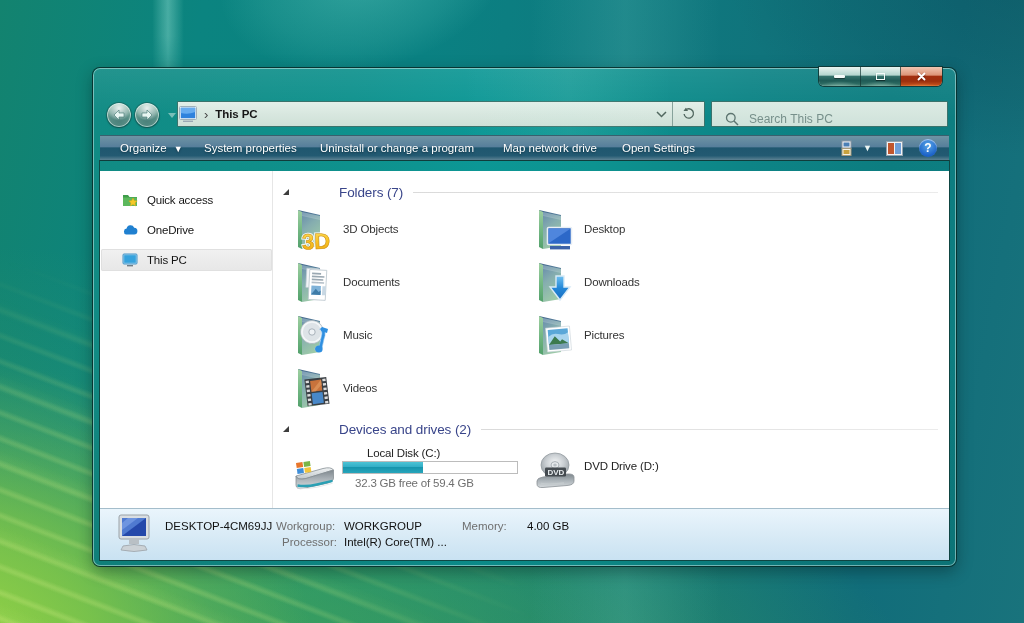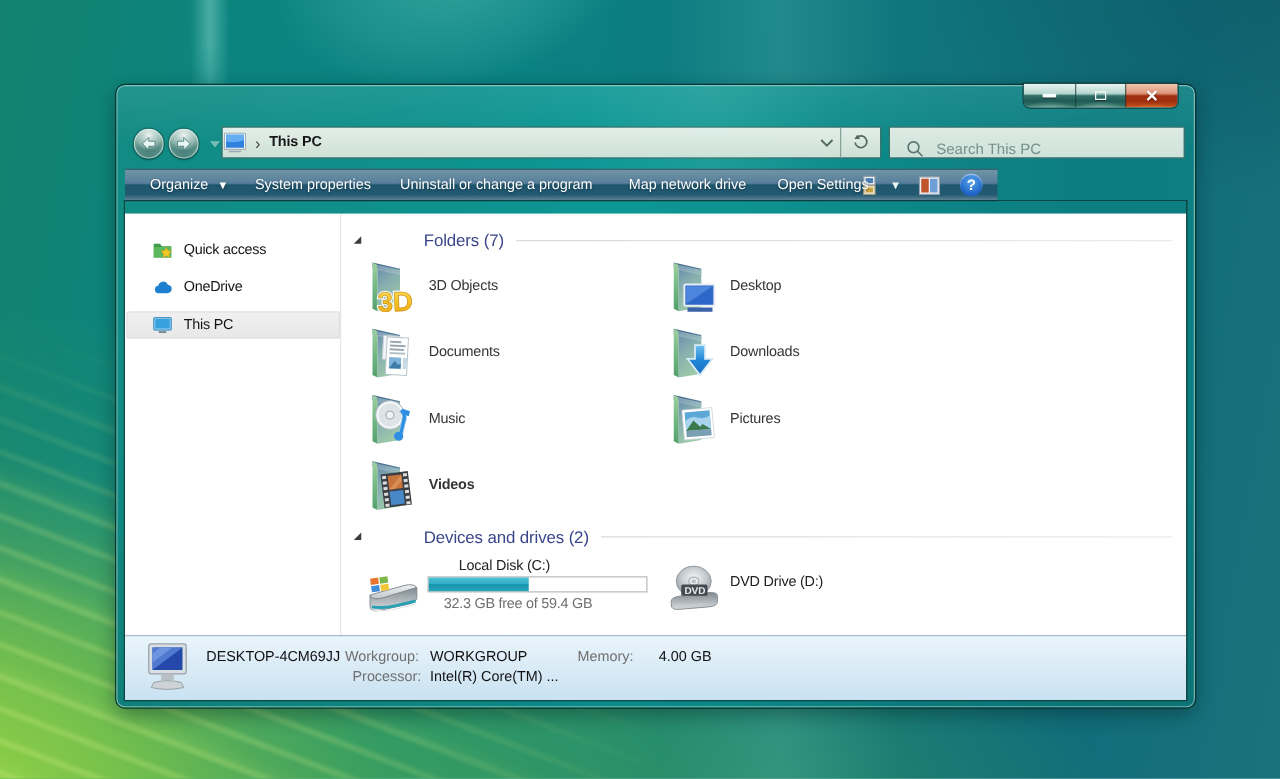--- a/index.html
+++ b/index.html
@@ -93,21 +93,21 @@
 .search {
   position:absolute; left:618px; top:33px; width:237px; height:26px;
   background:linear-gradient(#dcebe4 0%, #cfe2da 100%);
   border:1px solid #3a736c; border-radius:1px;
   display:flex; align-items:flex-end; color:#77908b; font-size:12px;
 }
 .search .mag { margin:0 10px 0 13px; }
 
 
 .toolbar {
-  position:absolute; left:7px; top:67px; width:698px; height:26px;
+  position:absolute; left:7px; top:67px; width:849px; height:26px;
   background:linear-gradient(#6f94a4 0%, #577f9b 44%, #1f576f 50%, #235a72 82%, #5d8293 100%);
   border-top:1px solid #39606e; border-bottom:1px solid #123c4e;
   display:flex; align-items:center; color:#fff; font-size:11.5px;padding-left:39px;
 }
 .toolbar .item { text-shadow:0 1px 2px rgba(0,20,30,.5); white-space:nowrap; }
 .toolbar .caret { font-size:9px; margin-left:4px; }
 .toolbar .right { margin-left:auto; display:flex; align-items:center; }
 
 
 .content { position:absolute; left:7px; top:103px; width:849px; height:347px; background:#fff;text-align:center; }
@@ -362,21 +362,21 @@
             <rect x="12.5" y="13" width="24" height="24" fill="#fff" stroke="#c8d2d8" stroke-width=".6"></rect>
             <rect x="14.5" y="15" width="20" height="15" fill="#5aa7d8"></rect>
             <path d="M14.5 22 q5-4 10-2 q6 2 10-1 v11 h-20 Z" fill="#a8d4ee"></path>
             <polygon points="14.5,30 21,22 26,27.5 28,25.5 34.5,30" fill="#3c7a4e"></polygon>
             <rect x="14.5" y="30" width="20" height="5" fill="#7a9fb4"></rect>
           </g>
         </svg>
         <div class="name">Pictures</div>
       </div>
 
-      <div class="tile" style="left:19px; top:196px;font-weight:bold;">
+      <div class="tile" style="left:19px; top:196px;">
         <svg class="icon" width="40" height="44" viewBox="0 0 40 44">
             <use href="#folderbase"></use>
           <g transform="rotate(-7 25 25)">
             <rect x="13" y="11" width="22" height="27" fill="#3a3f44"></rect>
             <rect x="14" y="12.5" width="3.2" height="2.4" fill="#ddd"></rect>
               <rect x="14" y="17" width="3.2" height="2.4" fill="#ddd"></rect>
               <rect x="14" y="21.5" width="3.2" height="2.4" fill="#ddd"></rect>
               <rect x="14" y="26" width="3.2" height="2.4" fill="#ddd"></rect>
               <rect x="14" y="30.5" width="3.2" height="2.4" fill="#ddd"></rect>
               <rect x="14" y="35" width="3.2" height="2.4" fill="#ddd"></rect>

